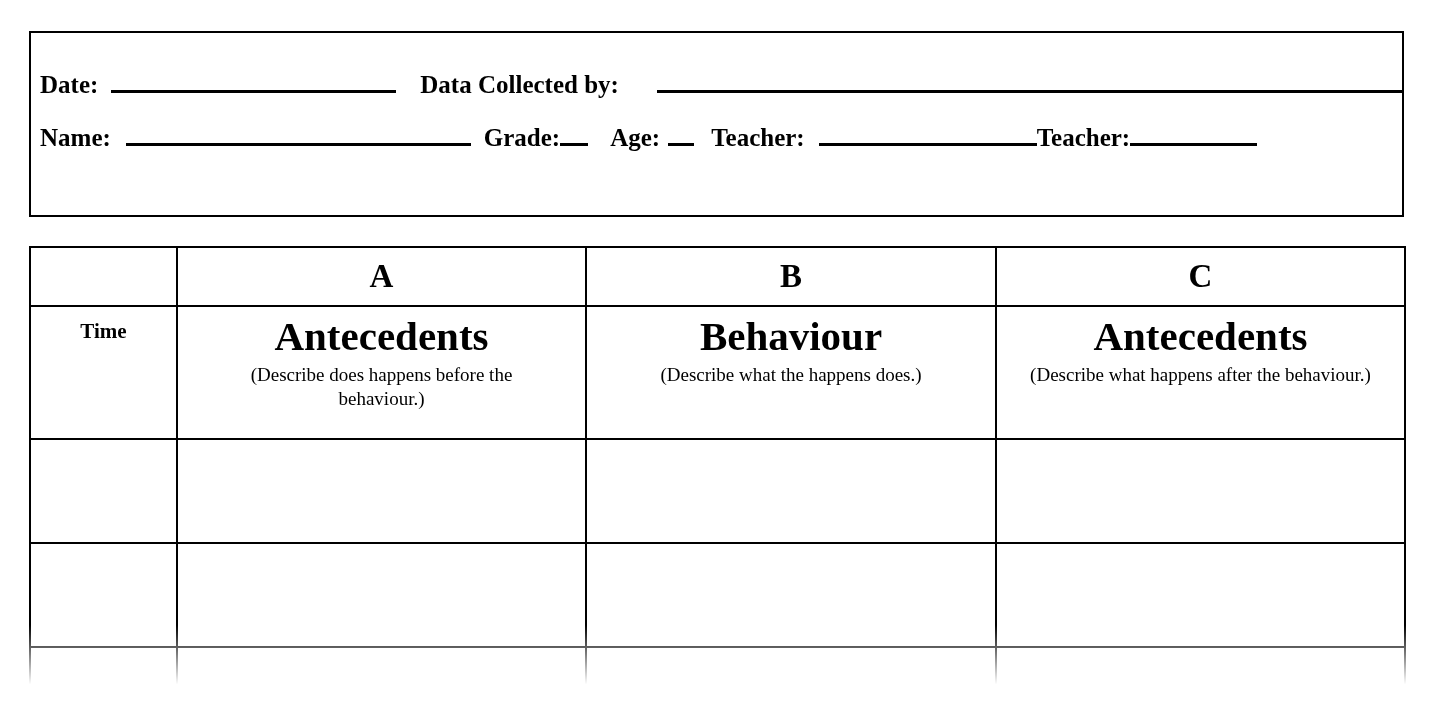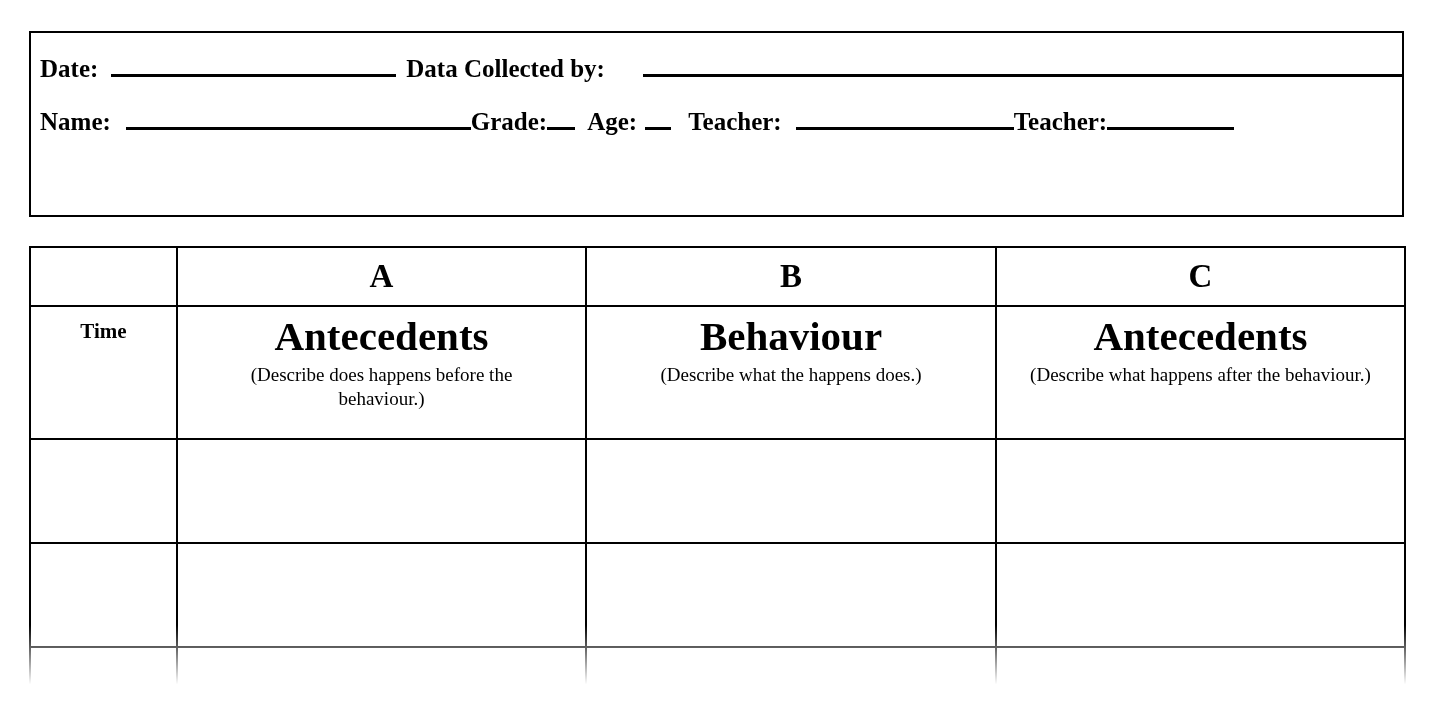--- a/index.html
+++ b/index.html
@@ -23,45 +23,45 @@
   }
   .title-row {
     height: 62px;
     border-bottom: 2px solid #000;
     text-align: center;
     font-weight: bold;
     font-size: 42px;
     line-height: 60px;
     white-space: nowrap;
   }
-  .fields-area { padding: 16px 0 0 9px; }
+  .fields-area { padding: 32px 0 0 9px; }
   .field-row {
     display: flex;
     align-items: baseline;
     font-weight: bold;
     font-size: 25px;
     line-height: 34px;
     white-space: nowrap;
   }
   .row-date { margin-top: 3px; }
   .row-name { margin-top: 19px; }
   .flabel { display: inline-block; }
   .blank {
     display: inline-block;
     border-bottom: 3px solid #000;
     margin-bottom: -5px;
     height: 14px;
   }
   .b-date    { width: 285px; margin-left: 13px; }
   .b-dcb     { flex: 1; margin-left: 38px; }
-  .l-dcb     { margin-left: 10px; }
+  .l-dcb     { margin-left: 24px; }
   .b-name    { width: 345px; margin-left: 15px; }
-  .l-grade   { margin-left: 0; }
+  .l-grade   { margin-left: 13px; }
   .b-grade   { width: 28px; }
-  .l-age     { margin-left: 12px; }
+  .l-age     { margin-left: 22px; }
   .b-age     { width: 26px; margin-left: 8px; }
   .l-teacher { margin-left: 17px; }
   .b-teacher { width: 218px; margin-left: 14px; }
   .l-school  { margin-left: 0; }
   .b-school  { width: 127px; }
 
   
   table.abc {
     position: absolute;
     left: 29px; top: 246px;

